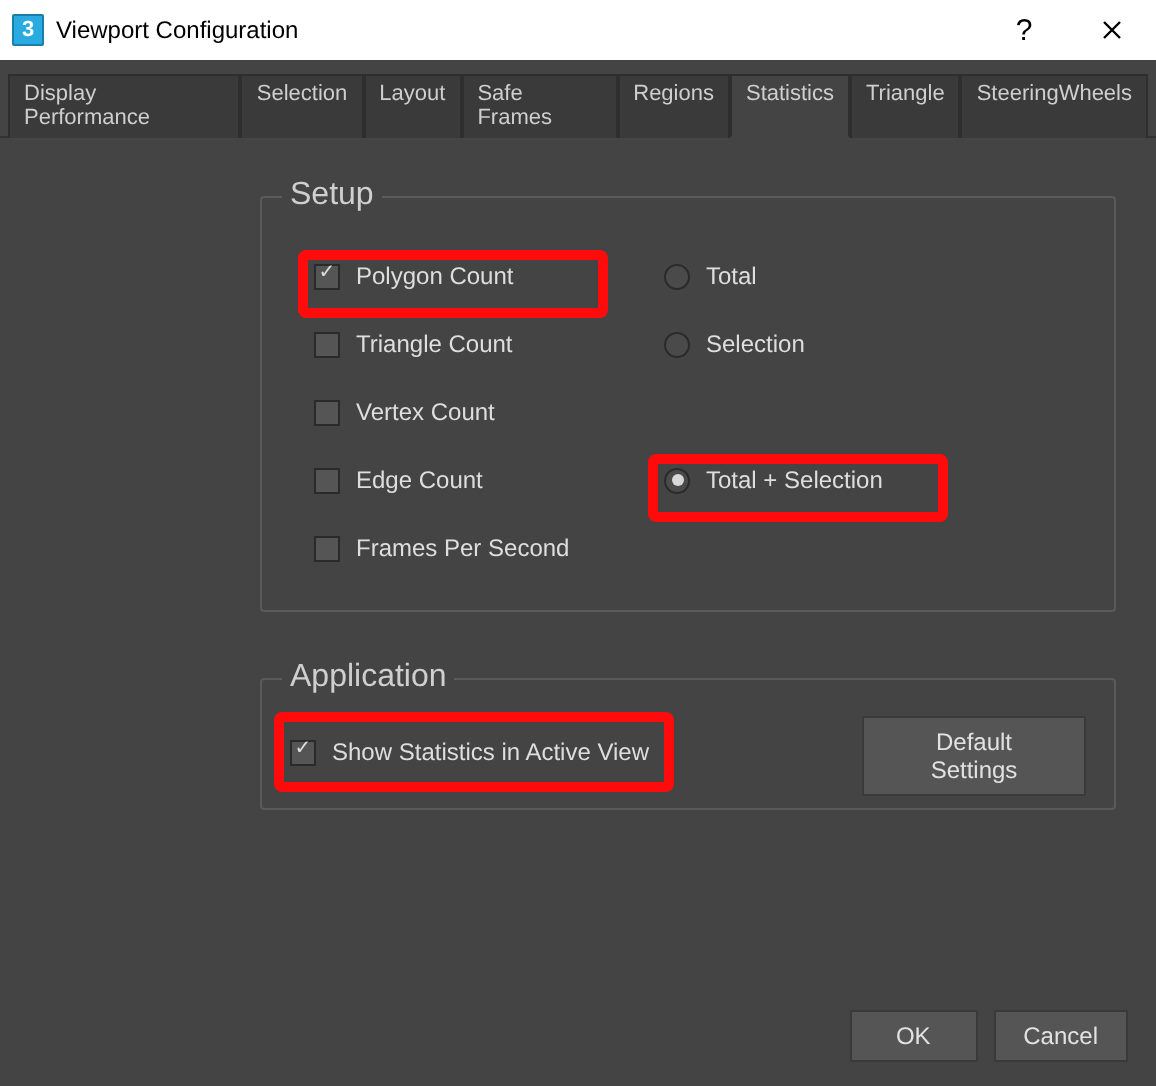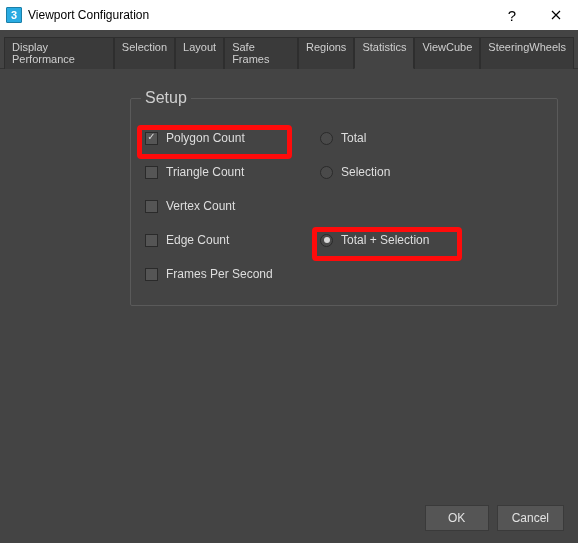--- a/index.html
+++ b/index.html
@@ -81,21 +81,21 @@
     padding: 0 4px;
     color: #cfcfcf;
     font-size: 16px;
     margin-left: -4px;
   }
   .row {
     display: flex;
     align-items: center;
     height: 34px;
   }
-  .col-l { width: 175px; display: flex; align-items: center; position: relative; }
+  .col-l { width: 175px; display: flex; align-items: center; position: relative; margin-left: 12px; }
   .col-r { flex: 1; display: flex; align-items: center; position: relative; }
   .chk, .rdo {
     width: 13px; height: 13px;
     border: 1px solid #2a2a2a;
     background: #555;
     margin-right: 8px;
     display: inline-flex; align-items: center; justify-content: center;
     flex-shrink: 0;
   }
   .rdo { border-radius: 50%; background: #4a4a4a; }
@@ -153,21 +153,21 @@
     </div>
   </div>
 
   <div class="tabbar">
     <div class="tab">Display Performance</div>
     <div class="tab">Selection</div>
     <div class="tab">Layout</div>
     <div class="tab">Safe Frames</div>
     <div class="tab">Regions</div>
     <div class="tab active">Statistics</div>
-    <div class="tab">ViewCube</div>
+    <div class="tab">Triangle</div>
     <div class="tab">SteeringWheels</div>
   </div>
 
   <div class="content">
 
     <fieldset>
       <legend>Setup</legend>
 
       <div class="row">
         <div class="col-l" style="position:relative">
@@ -214,20 +214,29 @@
 
       <div class="row">
         <div class="col-l">
           <span class="chk"></span>
           <span class="lbl">Frames Per Second</span>
         </div>
         <div class="col-r"></div>
       </div>
     </fieldset>
 
+    <fieldset class="appfield" style="position:relative;">
+      <legend>Application</legend>
+      <button class="btn defbtn">Default Settings</button>
+      <div class="row" style="position:relative">
+        <div class="hl hl3"></div>
+        <span class="chk sel"></span>
+        <span class="lbl">Show Statistics in Active View</span>
+      </div>
+    </fieldset>
 
   </div>
 
   <div class="footer">
     <button class="btn">OK</button>
     <button class="btn">Cancel</button>
   </div>
 
 </div>
 

